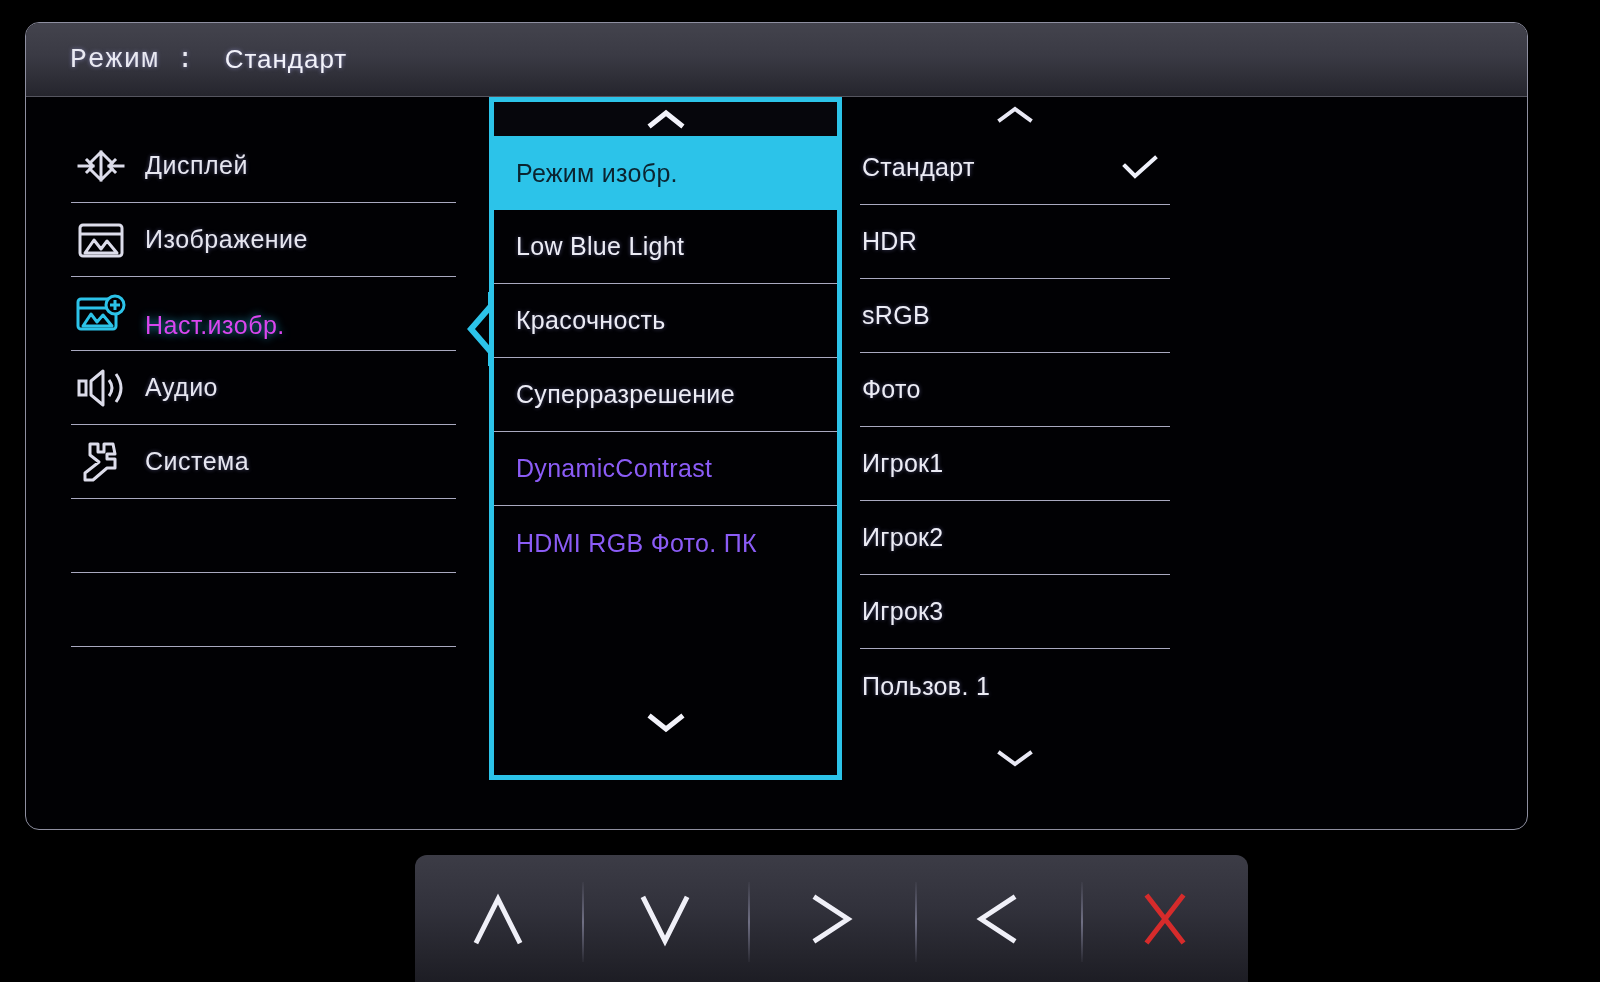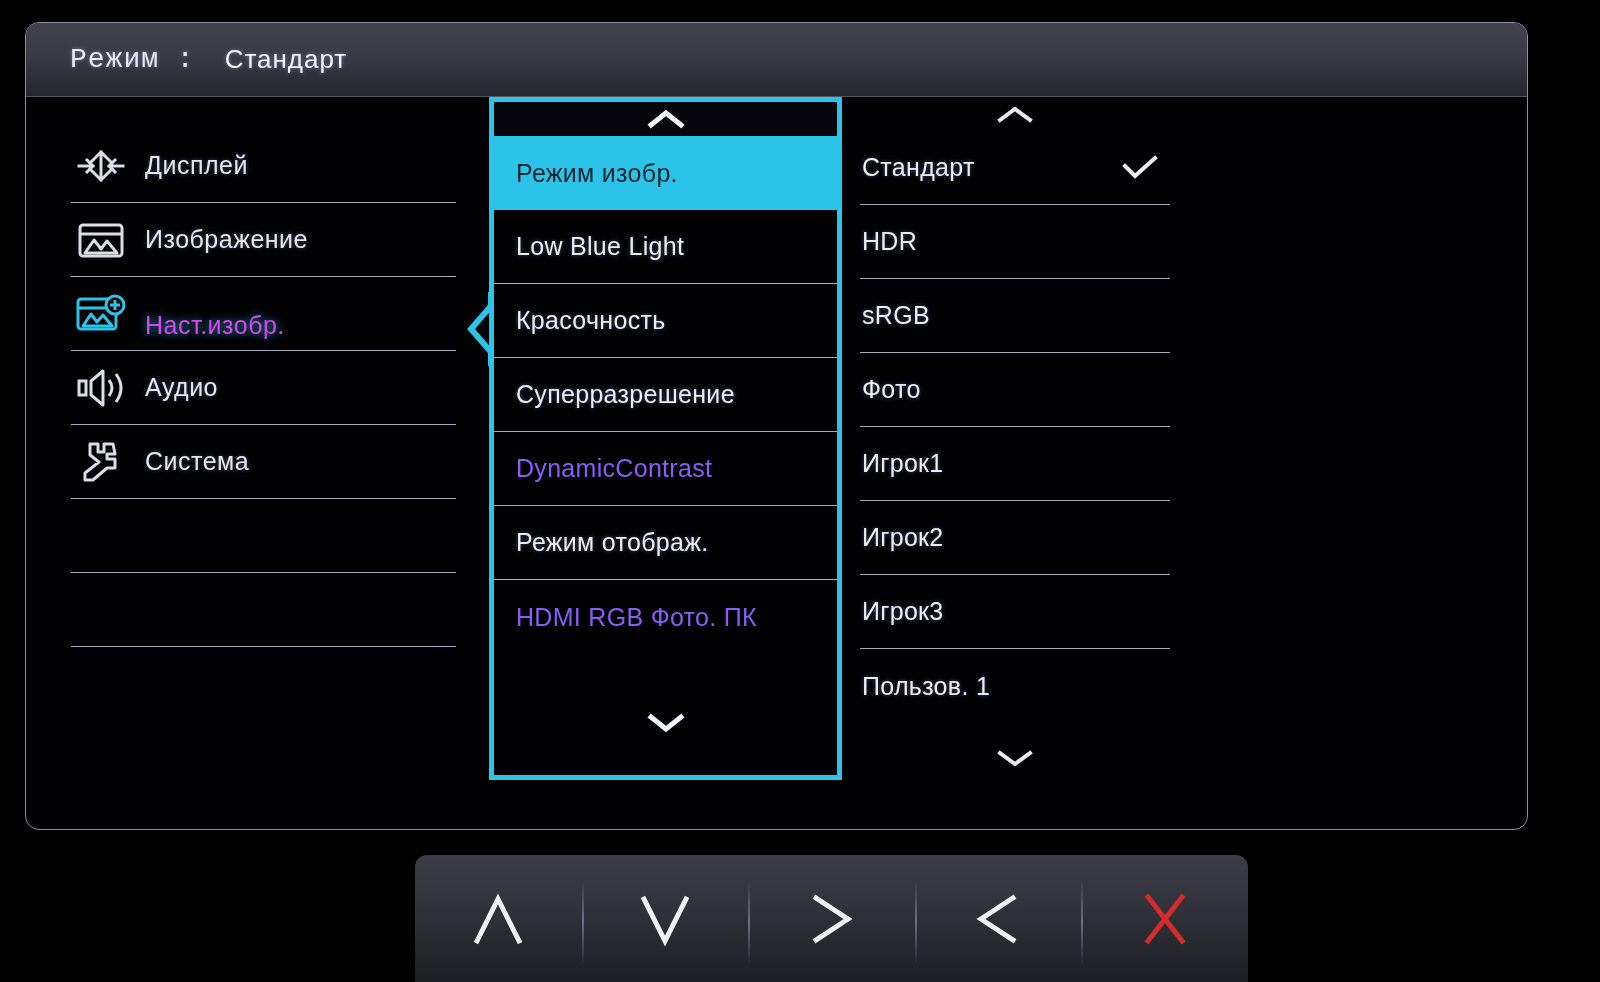--- a/index.html
+++ b/index.html
@@ -245,23 +245,20 @@
         </div>
         <div class="mid-row">
           <span class="mid-label">Красочность</span>
         </div>
         <div class="mid-row">
           <span class="mid-label">Суперразрешение</span>
         </div>
         <div class="mid-row dim">
           <span class="mid-label">DynamicContrast</span>
         </div>
-        <div class="mid-row">
-          <span class="mid-label">Режим отображ.</span>
-        </div>
         <div class="mid-row dim">
           <span class="mid-label">HDMI RGB Фото. ПК</span>
         </div>
       </div>
 
       <div id="mid-bot-arrow">
         <span>
           <svg width="40" height="20" viewBox="0 0 40 20">
             <path d="M5 4 L20 16 L35 4" fill="none" stroke="#f2f2fa" stroke-width="5" stroke-linecap="square"></path>
           </svg>

